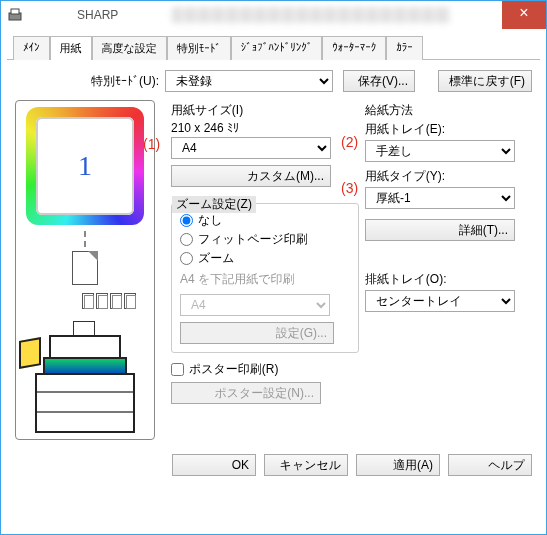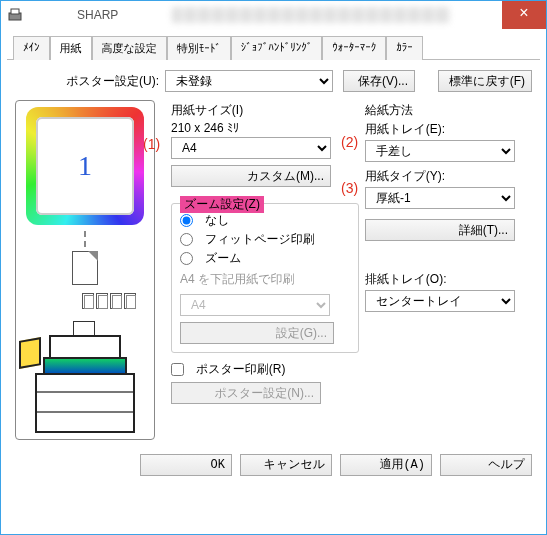--- a/index.html
+++ b/index.html
@@ -37,26 +37,26 @@
 .copies div:after{content:'';position:absolute;left:1px;top:1px;width:8px;height:12px;border:1px solid #888;}
 .printer { width:120px; height:120px; margin: 8px auto 0 auto; position:relative;}
 .printer .base{position:absolute;left:10px;bottom:4px;width:100px;height:60px;background:#fff;border:2px solid #222;}
 .printer .mid2{position:absolute;left:18px;bottom:62px;width:84px;height:18px;background:linear-gradient(#1c6,#05b);border:2px solid #222;}
 .printer .top{position:absolute;left:24px;bottom:78px;width:72px;height:24px;background:#fff;border:2px solid #222;}
 .printer .tray{position:absolute;left:-6px;bottom:70px;width:22px;height:28px;background:#fd4;border:2px solid #222;transform:skewY(-10deg);}
 .printer .doc{position:absolute;left:48px;bottom:100px;width:22px;height:16px;background:#fff;border:1px solid #333;}
 .printer .l1,.printer .l2{position:absolute;left:12px;height:2px;width:96px;background:#777;}
 .printer .l1{bottom:24px;} .printer .l2{bottom:44px;}
 .group { border:1px solid #ccc; border-radius:3px; padding:6px 8px 8px 8px; margin-bottom:8px; position:relative;}
-.group > .legend { position:absolute; top:-8px; left:8px; background:#ec4899; padding:0 4px;}
-.radio-row{ display:flex; align-items:center; gap:12px; margin:2px 0;}
+.group > .legend { position:absolute; top:-8px; left:0; background:#e5e5e5; padding:0 4px;}
+.radio-row{ display:flex; align-items:center; gap:5px; margin:2px 0;}
 .radio-row input{margin:0;}
 .gray { color:#999; }
 .footer { display:flex; justify-content:flex-end; gap:8px; padding:10px 14px; }
-.footer .btn{ width:92px;font-family:Liberation Mono, monospace;}
+.footer .btn{ width:84px;}
 .ann { position:absolute; }
 </style>
 </head>
 <body>
 
 <div class="window">
   <div class="titlebar">
     <span class="ti-icon">
       <svg width="16" height="16">
           <rect x="2" y="6" width="12" height="7" fill="#888" stroke="#444"></rect>
@@ -73,21 +73,21 @@
       <div class="tab active">用紙</div>
       <div class="tab inactive">高度な設定</div>
       <div class="tab inactive">特別ﾓｰﾄﾞ</div>
       <div class="tab inactive">ｼﾞｮﾌﾞﾊﾝﾄﾞﾘﾝｸﾞ</div>
       <div class="tab inactive">ｳｫｰﾀｰﾏｰｸ</div>
       <div class="tab inactive">ｶﾗｰ</div>
     </div>
 
   <div class="body">
     <div class="row">
-      <div class="lbl" style="width:150px">ポスター設定(U):</div>
+      <div class="lbl" style="width:150px">特別ﾓｰﾄﾞ(U):</div>
       <select style="width:168px"><option>未登録</option></select>
       <div style="width:10px"></div>
       <div class="btn" style="width:72px">保存(V)...</div>
       <div style="flex:1"></div>
       <div class="btn" style="width:94px">標準に戻す(F)</div>
     </div>
 
     <div class="cols">
 
       <div class="left">

